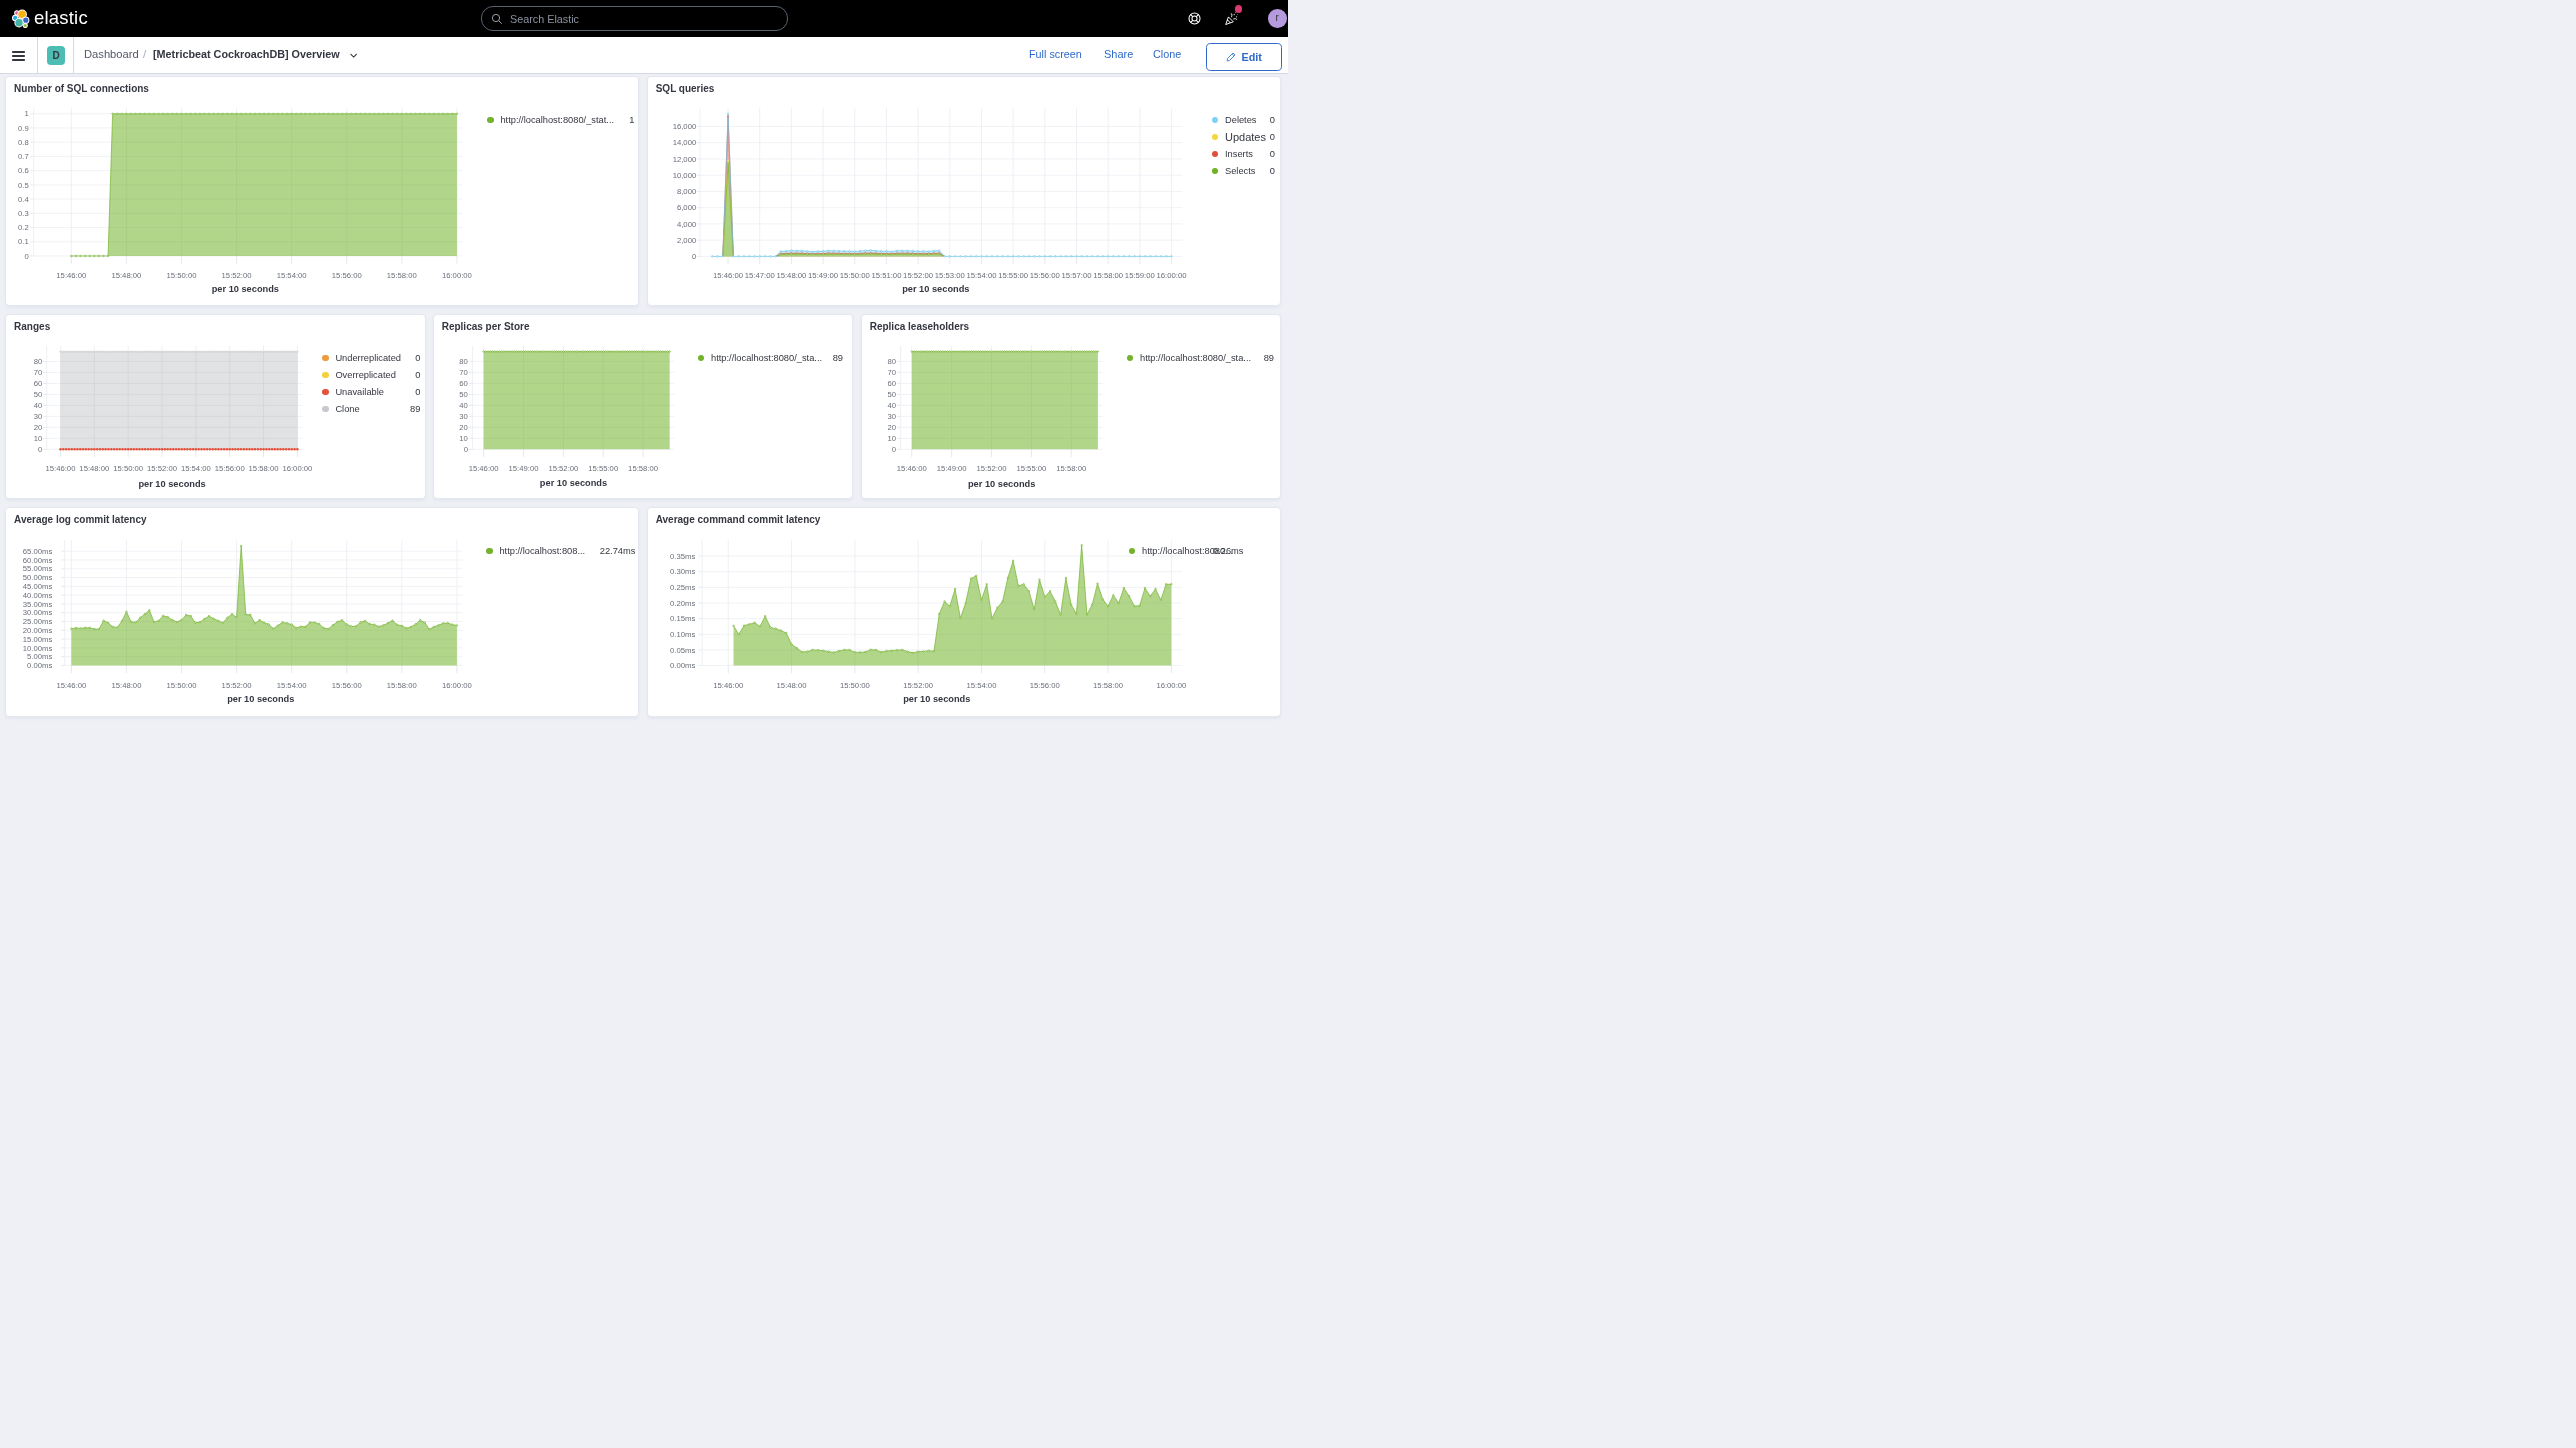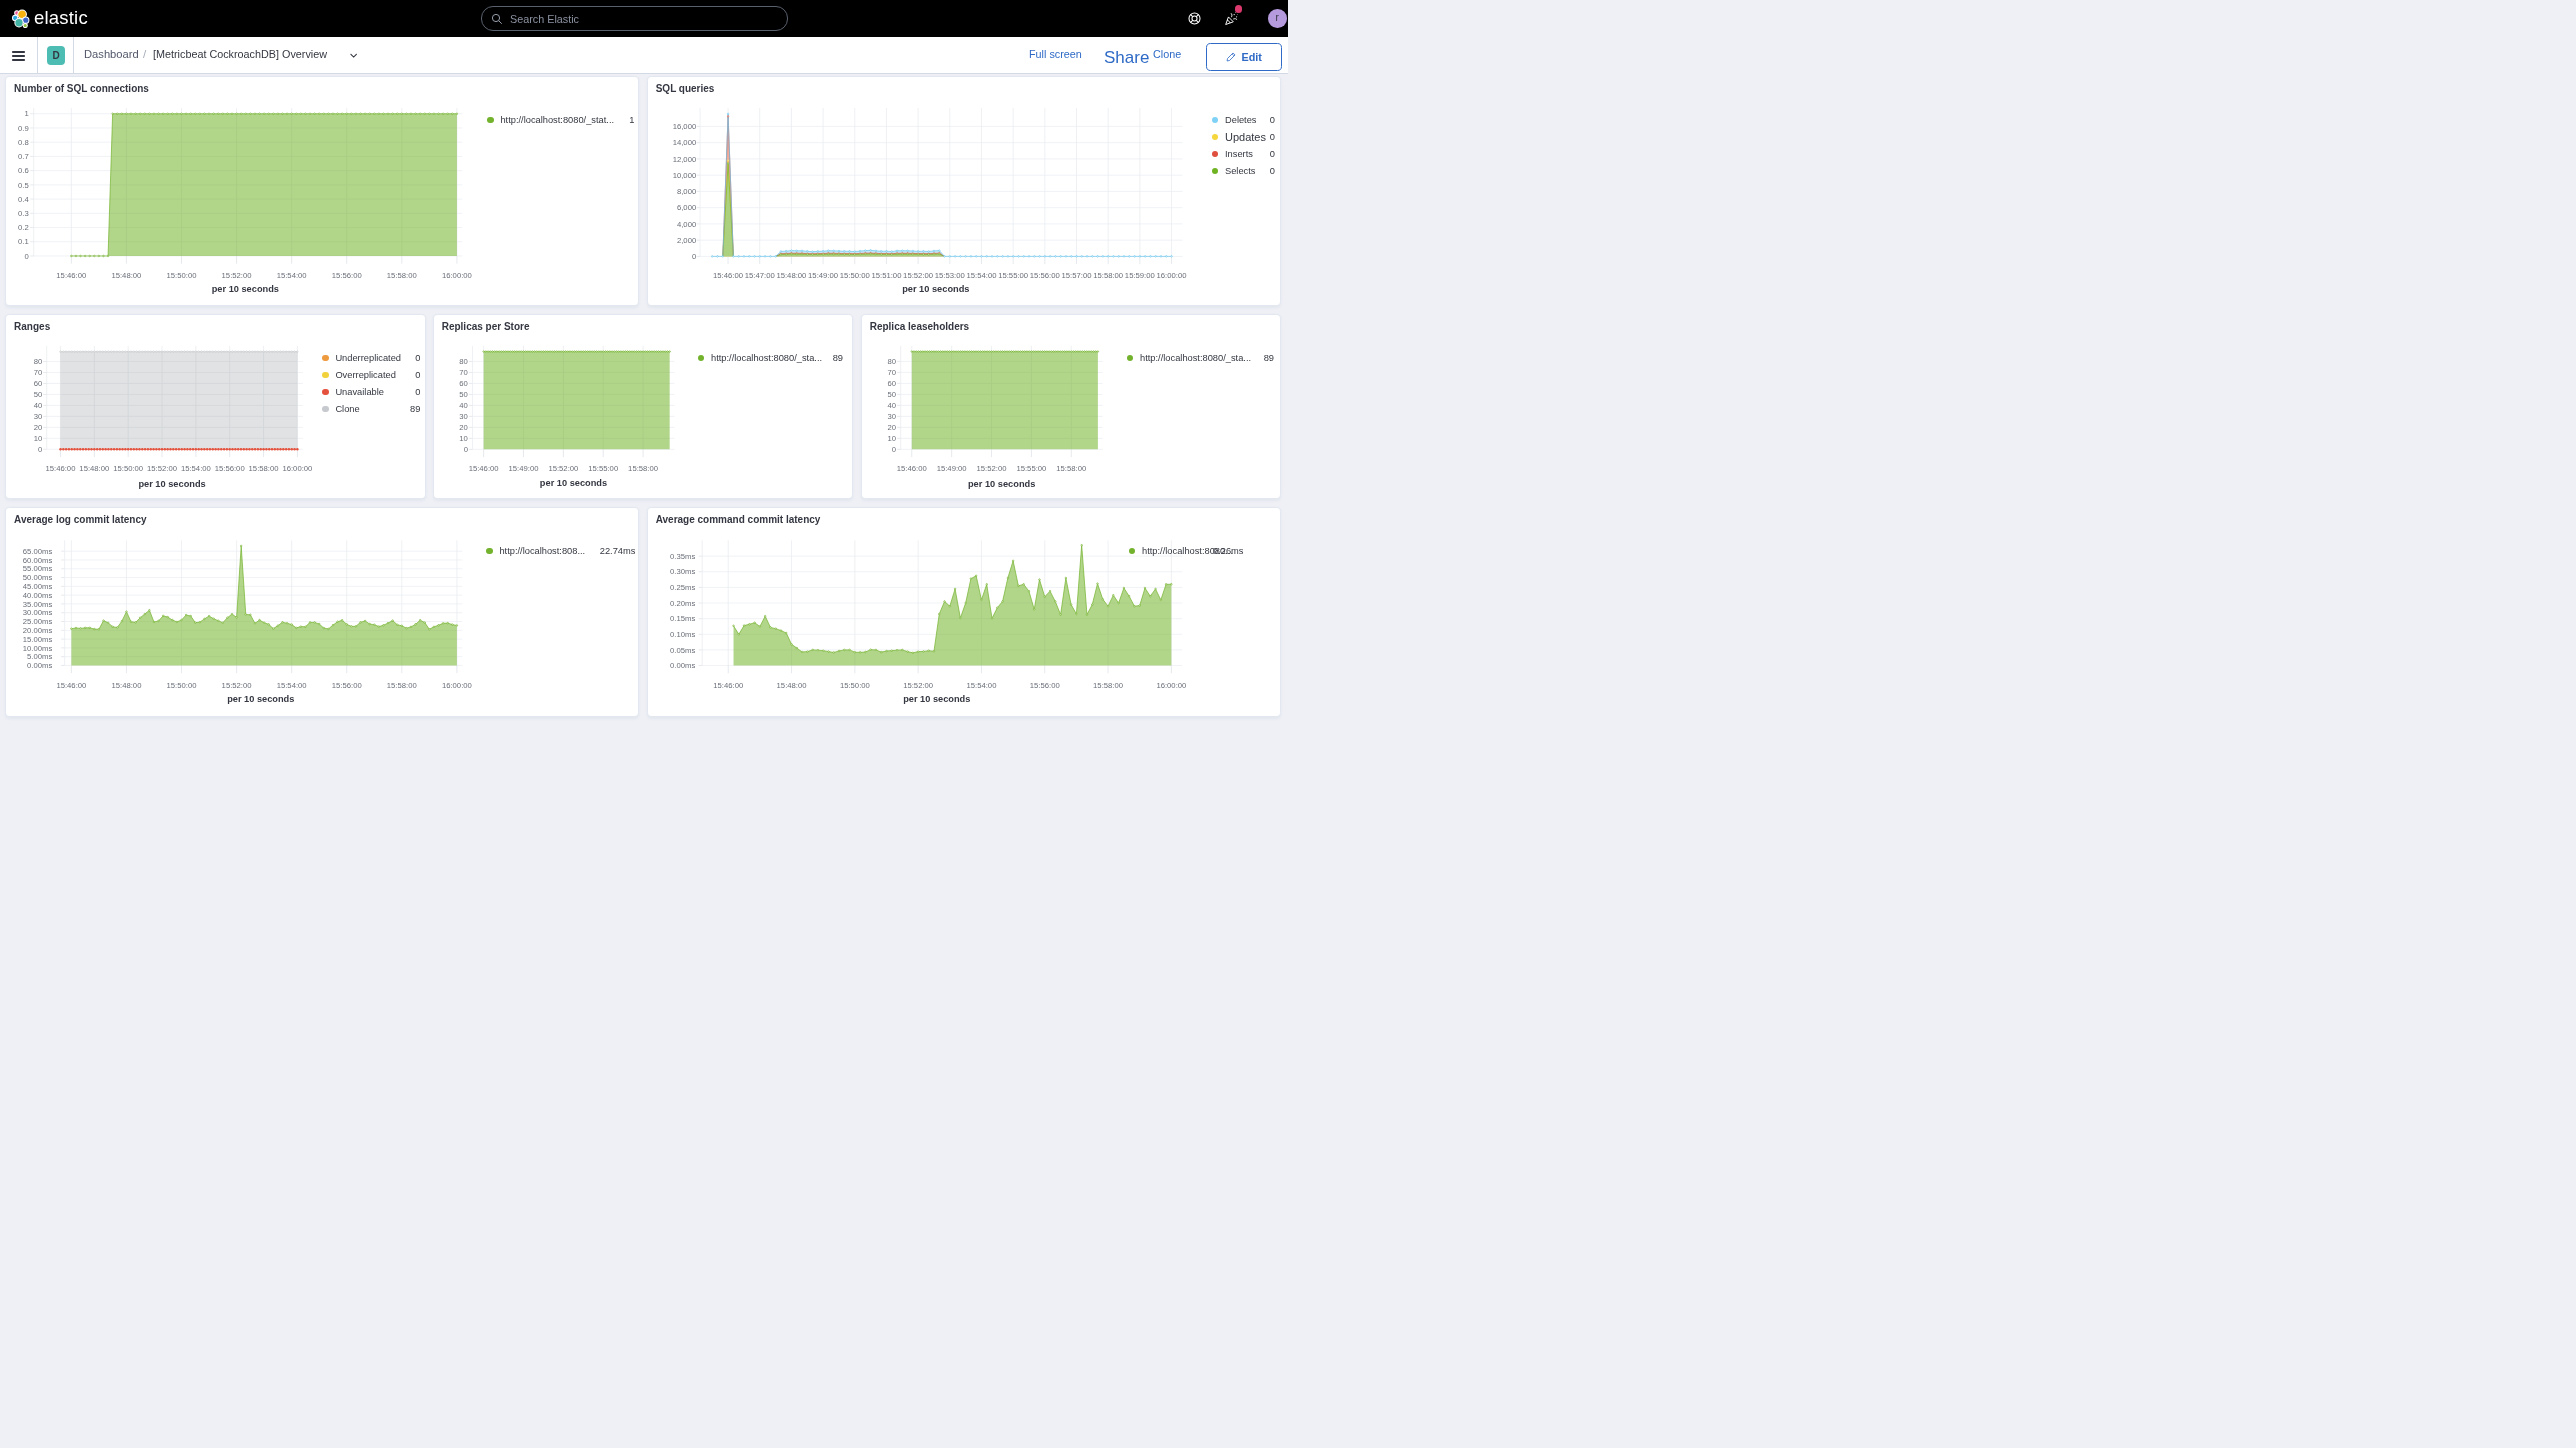--- a/index.html
+++ b/index.html
@@ -54,26 +54,26 @@
 </div>
 <div class="hdr2">
 <div style="position:absolute;left:12px;top:13.5px;width:13px;height:2px;background:#343741;border-radius:0.8px"></div>
 <div style="position:absolute;left:12px;top:17.5px;width:13px;height:2px;background:#343741;border-radius:0.8px"></div>
 <div style="position:absolute;left:12px;top:21.5px;width:13px;height:2px;background:#343741;border-radius:0.8px"></div>
 <div style="position:absolute;left:37px;top:0;width:0.8px;height:37px;background:#d3dae6"></div>
 <div style="position:absolute;left:73px;top:0;width:0.8px;height:37px;background:#d3dae6"></div>
 <div style="position:absolute;left:47px;top:9px;width:18px;height:19px;border-radius:3.9px;background:#4dbdb3;text-align:center;font-size:10px;font-weight:bold;line-height:19px;color:#343741">D</div>
 <div style="position:absolute;left:84px;top:11.2px;font-size:11.2px;color:#53596a">Dashboard</div>
 <div style="position:absolute;left:143px;top:10.4px;font-size:11.6px;color:#a7aebb">/</div>
-<div style="position:absolute;left:153px;top:11.2px;font-size:10.8px;font-weight:normal;color:#343741">[Metricbeat CockroachDB] Overview</div>
+<div style="position:absolute;left:153px;top:11.2px;font-size:10.8px;font-weight:bold;color:#343741">[Metricbeat CockroachDB] Overview</div>
 <svg width="9.3" height="9.3" viewBox="0 0 12 12" style="position:absolute;left:349px;top:14px">
       <path d="M2.5 4.2 L6 7.8 L9.5 4.2" fill="none" stroke="#343741" stroke-width="1.4" stroke-linecap="round"></path>
     </svg>
 <div class="blue" style="position:absolute;left:1029px;top:11.2px;font-size:10.8px">Full screen</div>
-<div class="blue" style="position:absolute;left:1104px;top:11.2px;font-size:17px">Share</div>
+<div class="blue" style="position:absolute;left:1104px;top:11.2px;font-size:11px">Share</div>
 <div class="blue" style="position:absolute;left:1153px;top:11.2px;font-size:10.8px">Clone</div>
 <div style="position:absolute;left:1206px;top:5.8px;width:76px;height:28px;border:0.8px solid #2e6ac6;border-radius:4.6px;display:flex;align-items:center;justify-content:center;font-size:10.8px;font-weight:600;color:#2e6ac6"><svg width="10" height="10" viewBox="0 0 16 16" style="margin-right:5.4px">
         <path d="M11.25 1.55 L14.45 4.75 L5.6 13.6 L1.7 14.3 L2.4 10.4 Z M10 3.4 l2.6 2.6" fill="none" stroke="#2e6ac6" stroke-width="1.3"></path>
       </svg>Edit</div>
 </div>
 <div class="panel" style="left:5.4px;top:76px;width:634px;height:230px">
     <svg width="634" height="230" viewBox="0 0 822.5 298" style="position:absolute;left:0;top:0">
       <line x1="36" y1="232" x2="592" y2="232" stroke="#eceef3" stroke-width="1"></line>
       <line x1="36" y1="213.55" x2="592" y2="213.55" stroke="#eceef3" stroke-width="1"></line>
       <line x1="36" y1="195.1" x2="592" y2="195.1" stroke="#eceef3" stroke-width="1"></line>

